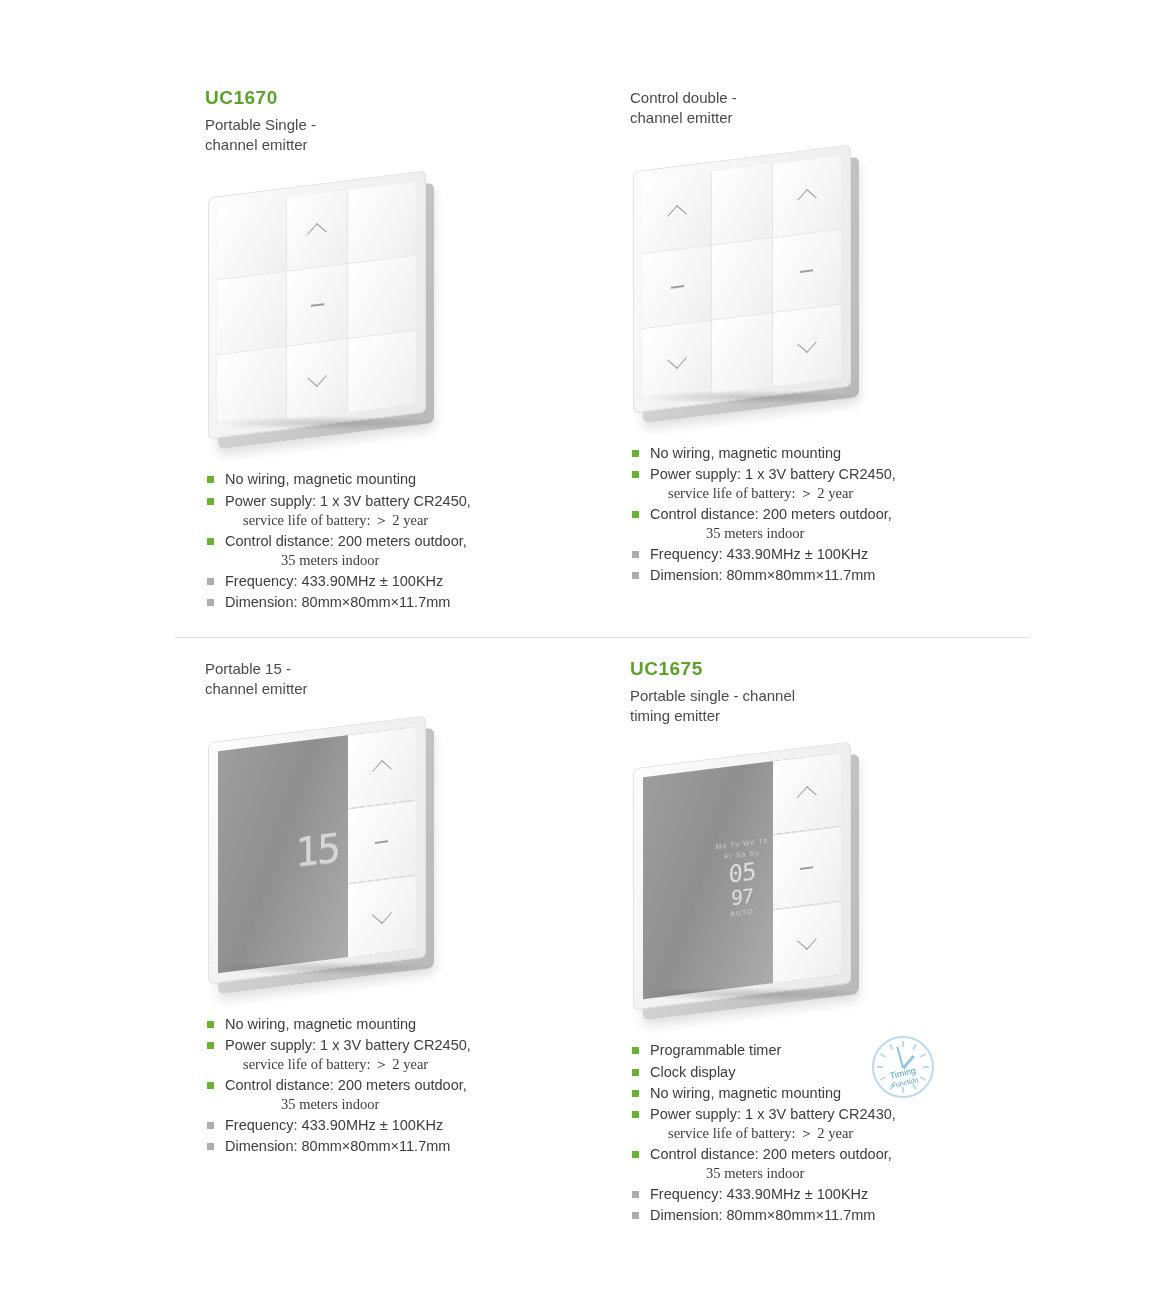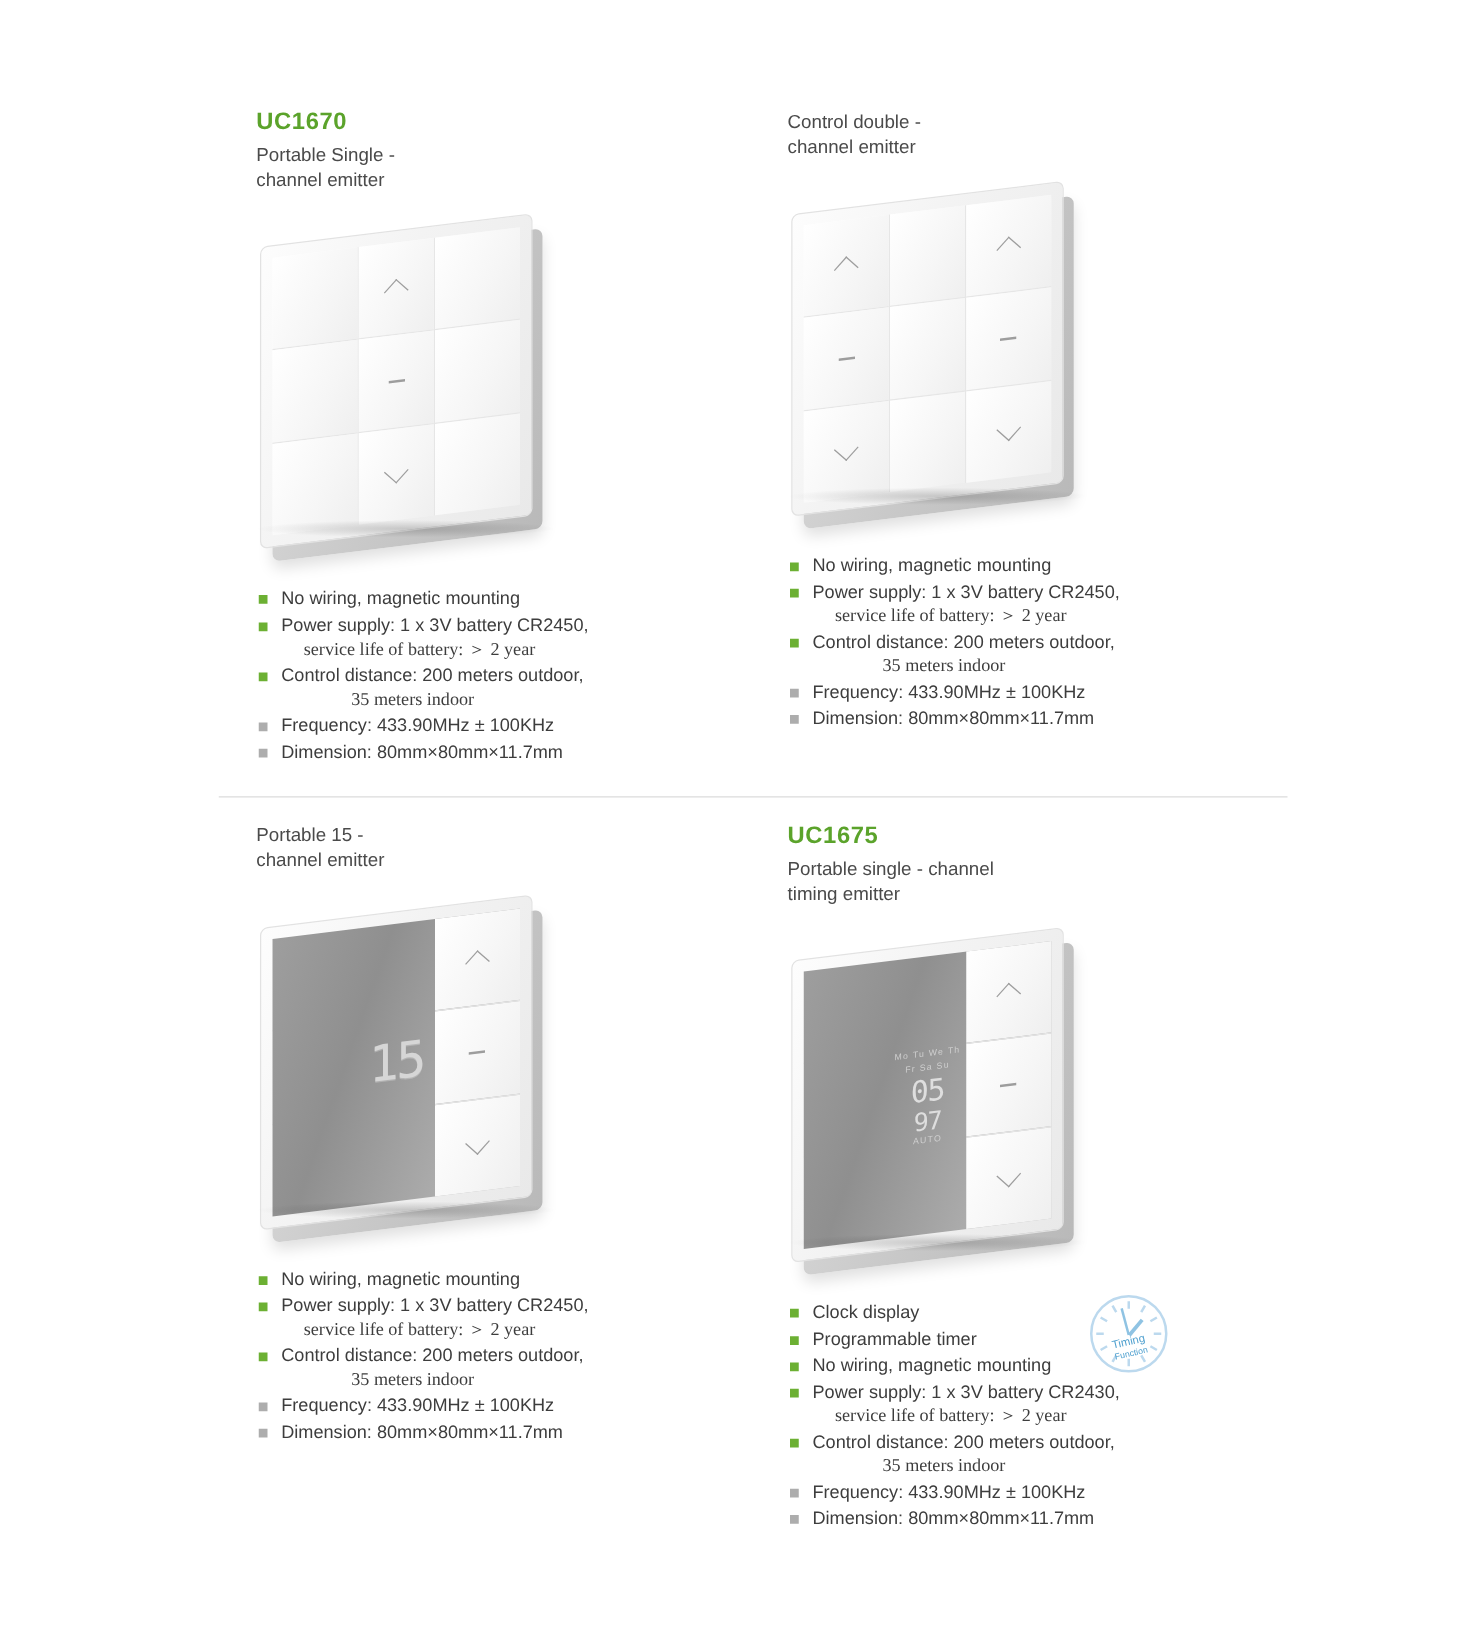--- a/index.html
+++ b/index.html
@@ -508,22 +508,22 @@
                   </div>
               </div>
             </div>
           </div>
         </div>
         <div class="shadow-ground"></div>
       </div>
     </div>
 
     <ul class="features">
+      <li class="feat"><span class="bullet"></span><span>Programmable timer</span></li>
       <li class="feat"><span class="bullet"></span><span>Clock display</span></li>
-      <li class="feat"><span class="bullet"></span><span>Programmable timer</span></li>
       <li class="feat"><span class="bullet"></span><span>No wiring, magnetic mounting</span></li>
       <li class="feat"><span class="bullet"></span><span>Power supply: 1 x 3V battery CR2430,</span><span class="cont">service life of  battery:  ＞ 2 year</span></li>
       <li class="feat"><span class="bullet"></span><span>Control distance: 200 meters outdoor,</span><span class="cont center">35 meters indoor</span></li>
       <li class="feat grey"><span class="bullet"></span><span>Frequency: 433.90MHz ± 100KHz</span></li>
       <li class="feat grey"><span class="bullet"></span><span>Dimension:  80mm×80mm×11.7mm</span></li>
     </ul>
   </div>
 
   <div class="timing-badge">
     <div class="clockface"></div>

